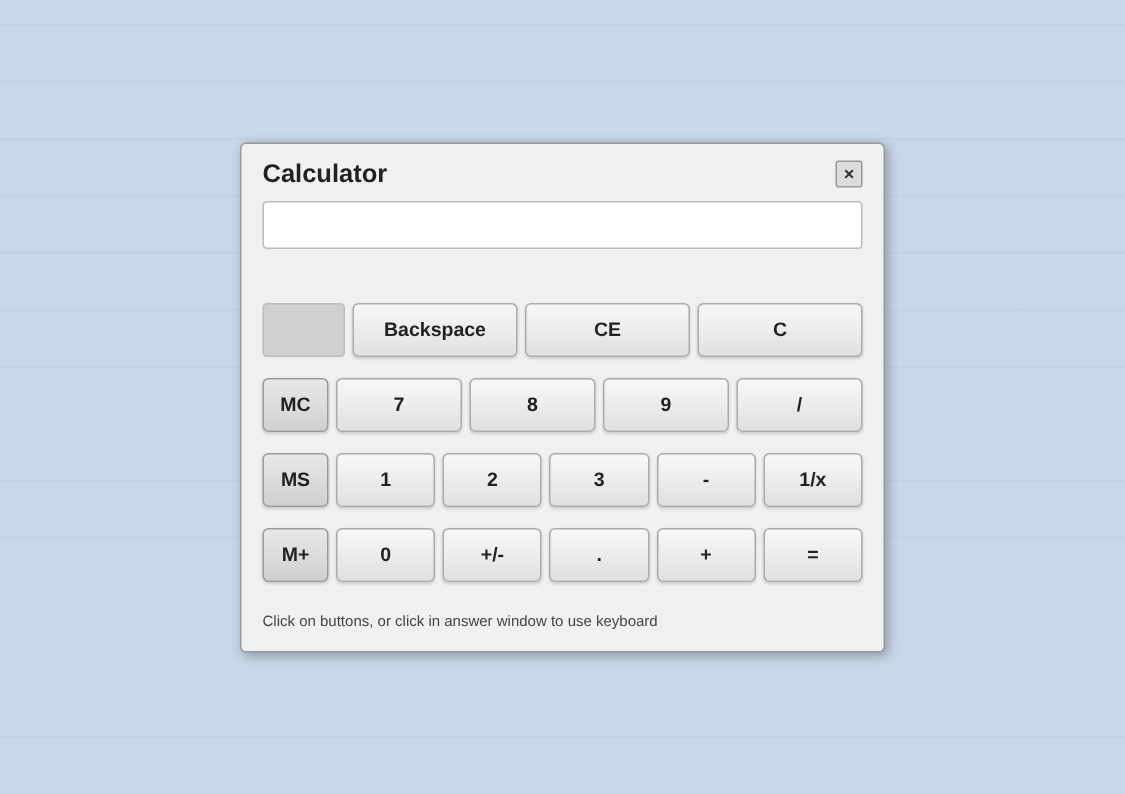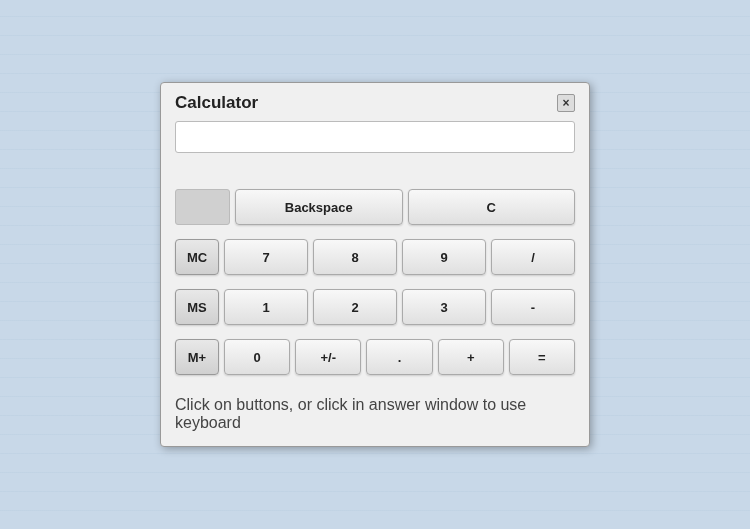--- a/index.html
+++ b/index.html
@@ -122,21 +122,21 @@
       background: #d0d0d0;
       border: 1px solid #bbb;
       border-radius: 3px;
       height: 36px;
       width: 55px;
       flex: none;
     }
 
     .footer-text {
       margin-top: 21px;
-      font-size: 16px;
+      font-size: 10px;
       color: #444;
     }
   </style>
 </head>
 <body>
 
 <div class="bg-overlay"></div>
 
 <div class="calc-window">
 
@@ -147,38 +147,40 @@
 
   <div class="display-area">
     <span></span>
   </div>
 
   <div class="buttons-grid">
 
     <div class="btn-row">
       <div class="btn-gray-box"></div>
       <button class="calc-btn">Backspace</button>
+      <button class="calc-btn">CE</button>
       <button class="calc-btn">C</button>
     </div>
 
     <div class="btn-row">
       <button class="calc-btn memory-btn">MC</button>
       <button class="calc-btn">7</button>
       <button class="calc-btn">8</button>
       <button class="calc-btn">9</button>
       <button class="calc-btn">/</button>
     </div>
 
 
     <div class="btn-row">
       <button class="calc-btn memory-btn">MS</button>
       <button class="calc-btn">1</button>
       <button class="calc-btn">2</button>
       <button class="calc-btn">3</button>
       <button class="calc-btn">-</button>
+      <button class="calc-btn">1/x</button>
     </div>
 
     <div class="btn-row">
       <button class="calc-btn memory-btn">M+</button>
       <button class="calc-btn">0</button>
       <button class="calc-btn">+/-</button>
       <button class="calc-btn">.</button>
       <button class="calc-btn">+</button>
       <button class="calc-btn">=</button>
     </div>

